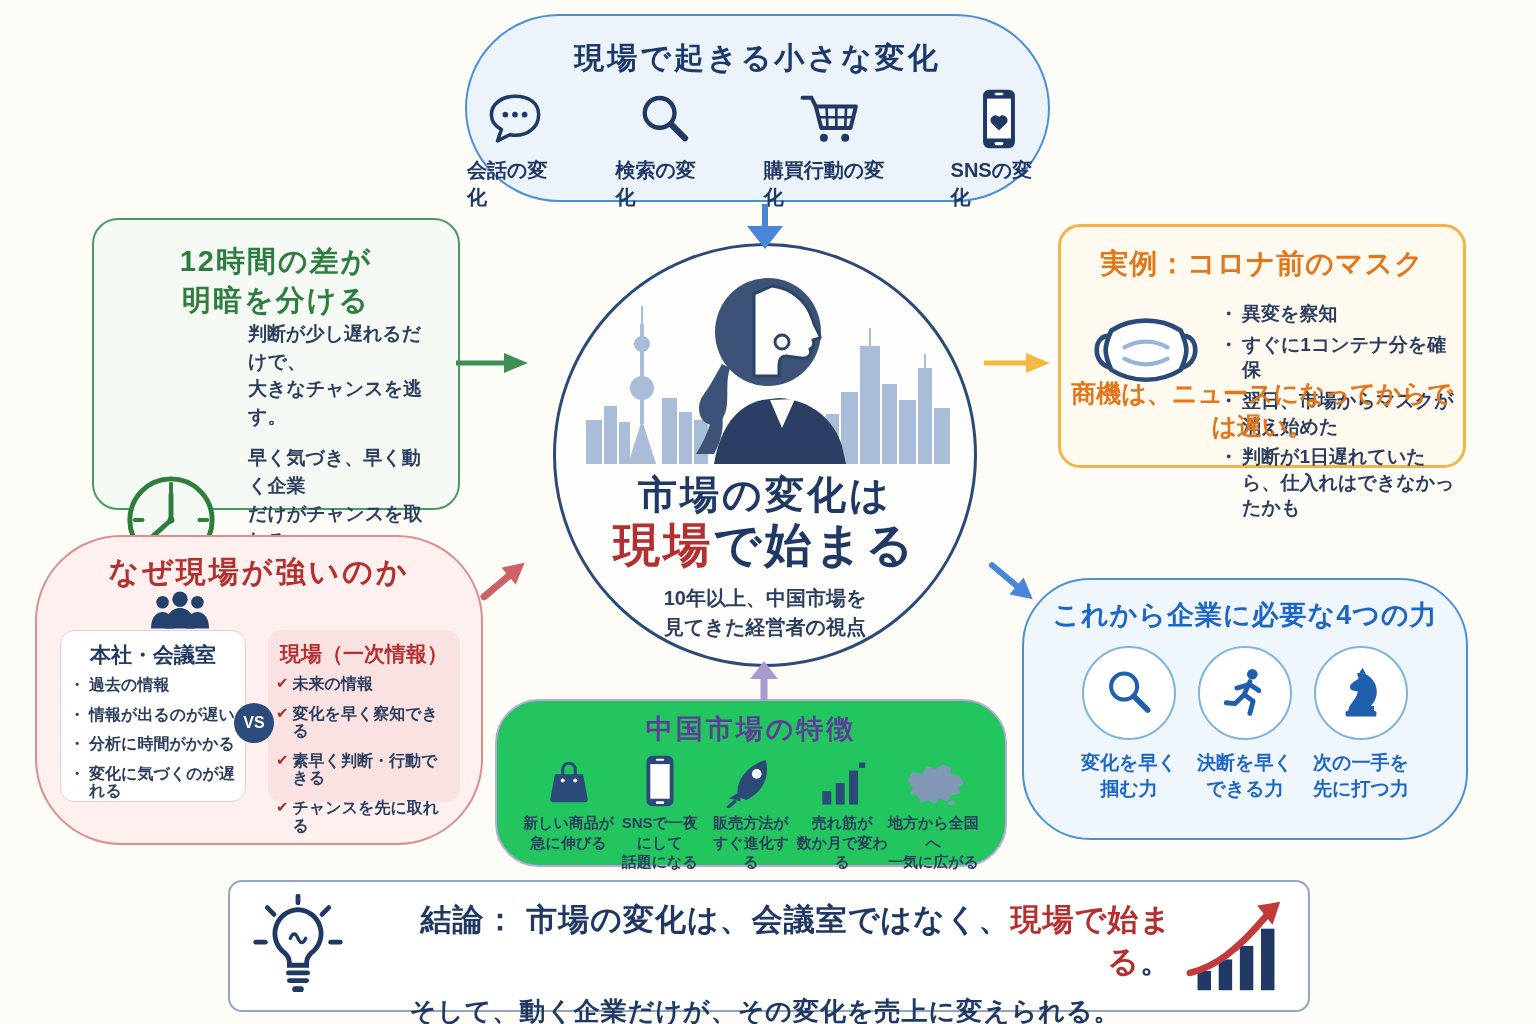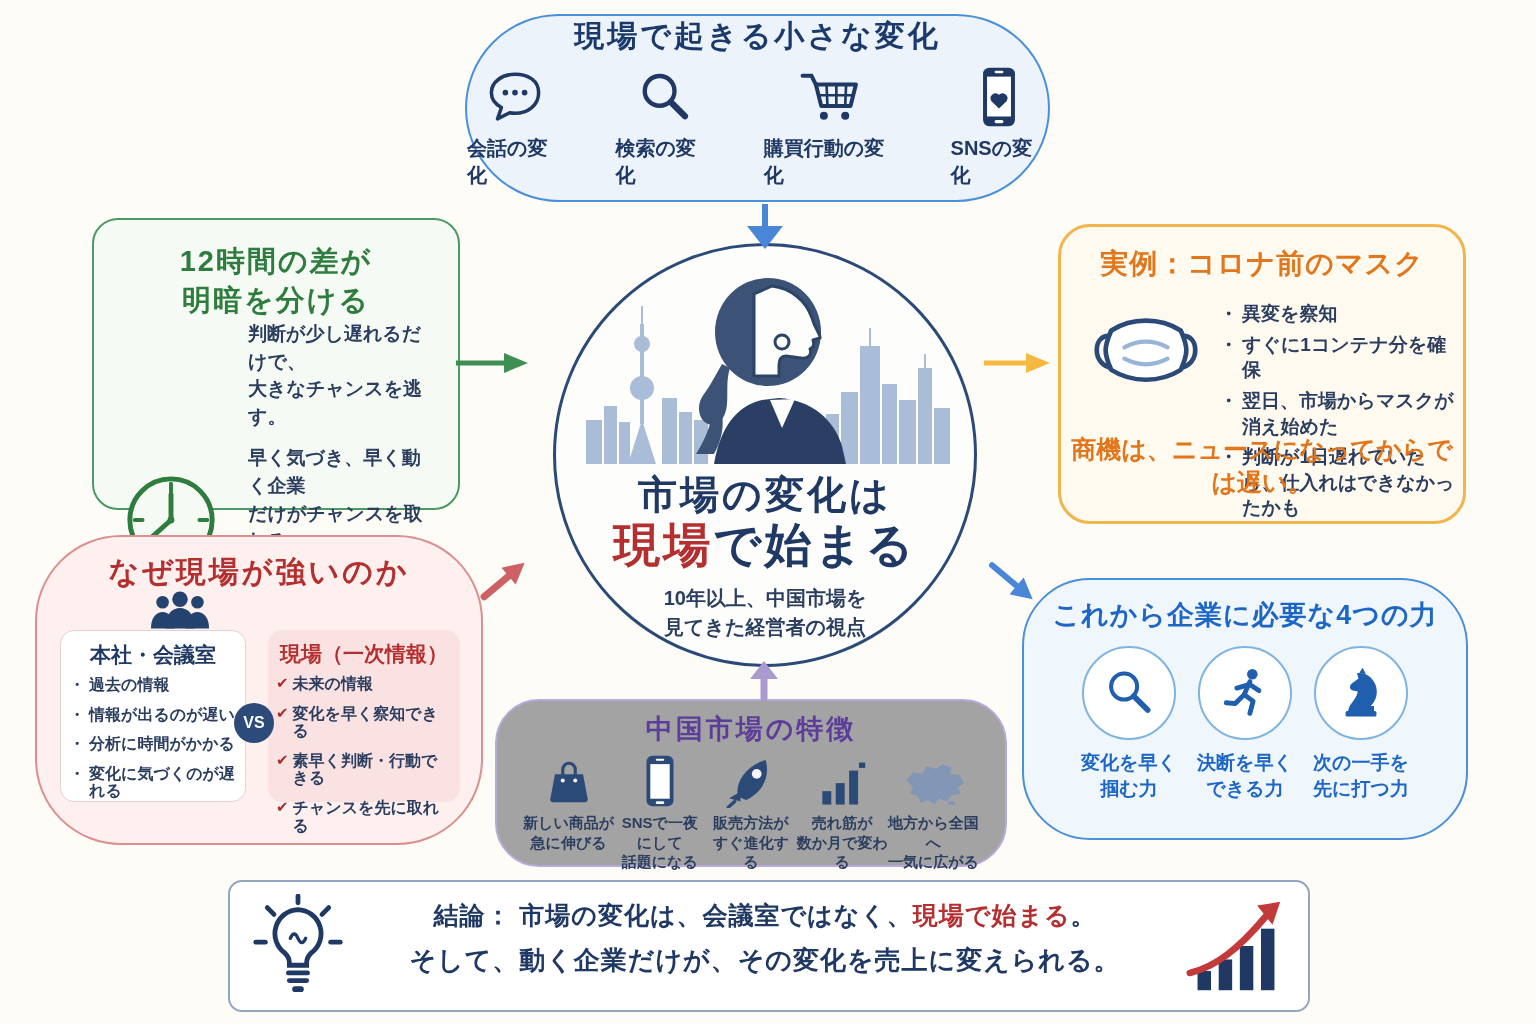--- a/index.html
+++ b/index.html
@@ -8,21 +8,21 @@
     background:#fdfcf6;
     font-family:"Liberation Sans","DejaVu Sans",sans-serif;
     color:#1f3864;
   }
   .box{position:absolute;box-sizing:border-box;}
   .arr{position:absolute;}
 
   
   .top-box{left:465px;top:14px;width:585px;height:188px;background:#ecf3fb;
     border:2.5px solid #4a90d9;border-radius:94px;}
-  .tb-title{text-align:center;font-size:30px;font-weight:bold;color:#1b3a6b;letter-spacing:3px;}
+  .tb-title{margin-top:22px;text-align:center;font-size:30px;font-weight:bold;color:#1b3a6b;letter-spacing:3px;}
   .tb-items{display:flex;justify-content:center;align-items:flex-end;gap:52px;margin-top:8px;}
   .tb-item{display:flex;flex-direction:column;align-items:center;}
   .tb-ic{height:64px;display:flex;align-items:center;justify-content:center;}
   .tb-label{margin-top:6px;font-size:20px;font-weight:bold;color:#1f3864;}
 
   
   .green-box{left:92px;top:218px;width:368px;height:292px;background:#f6faf4;
     border:2.5px solid #4c9a63;border-radius:26px;}
   .gb-title{margin-top:22px;text-align:center;font-size:29px;font-weight:bold;color:#2e7d3e;line-height:1.35;letter-spacing:2px;}
   .gb-row{display:flex;padding:0 24px 0 28px;gap:28px;align-items:flex-end;}
@@ -50,55 +50,55 @@
   
   .center-circle{left:553px;top:243px;width:424px;height:424px;border-radius:50%;
     background:#fdfdfc;border:3px solid #2c4a77;}
   .cc-scene{position:absolute;left:30px;top:22px;}
   .cc-t1{position:absolute;top:222px;width:100%;text-align:center;font-size:39px;font-weight:bold;color:#1f3864;letter-spacing:3px;}
   .cc-t2{position:absolute;top:268px;width:100%;text-align:center;font-size:47px;font-weight:bold;color:#1f3864;letter-spacing:3px;}
   .cc-red{color:#b42f2f;}
   .cc-sub{position:absolute;top:338px;width:100%;text-align:center;font-size:20px;font-weight:bold;color:#2c3e5f;line-height:1.45;}
 
   
-  .orange-box{left:1058px;top:224px;width:408px;height:300px;background:#fffaf0;
-    border:3px solid #f2b44c;border-radius:32px;}
+  .orange-box{left:1058px;top:224px;width:408px;height:244px;background:#fffaf0;
+    border:3px solid #f2b44c;border-radius:22px;}
   .ob-title{margin-top:18px;text-align:center;font-size:28px;font-weight:bold;color:#e2761b;letter-spacing:1px;}
   .ob-mask{position:absolute;left:24px;top:80px;}
   .ob-bullets{position:absolute;left:158px;top:74px;width:236px;}
   .ob-item{display:flex;gap:4px;font-size:19px;font-weight:bold;color:#2c3e5f;line-height:1.35;margin-bottom:5px;}
   .ob-bullet{flex:0 0 auto;}
   .ob-footer{position:absolute;bottom:22px;width:100%;text-align:center;font-size:25px;font-weight:bold;color:#e2761b;}
 
   
   .blue-box{left:1022px;top:578px;width:446px;height:262px;background:#eff6fc;
     border:2.5px solid #4a90d9;border-radius:68px;}
   .bb-title{margin-top:17px;text-align:center;font-size:27px;font-weight:bold;color:#1e66c5;letter-spacing:1px;}
   .bb-items{display:flex;justify-content:center;gap:20px;margin-top:13px;}
   .bb-item{display:flex;flex-direction:column;align-items:center;width:96px;}
   .bb-circle{width:90px;height:90px;border-radius:50%;background:#ffffff;border:2.5px solid #7fb3e0;
     display:flex;align-items:center;justify-content:center;}
   .bb-label{margin-top:10px;text-align:center;font-size:19px;font-weight:bold;color:#1e66c5;line-height:1.35;}
 
   
-  .purple-box{left:495px;top:699px;width:512px;height:168px;background:#a3a3a3;
+  .purple-box{left:495px;top:699px;width:512px;height:168px;background:#22c55e;
     border:2px solid #b7aadb;border-radius:44px;}
   .pb-title{margin-top:10px;text-align:center;font-size:27px;font-weight:bold;color:#5c3d99;letter-spacing:3px;}
   .pb-items{display:flex;justify-content:space-between;padding:0 26px;margin-top:5px;}
   .pb-item{display:flex;flex-direction:column;align-items:center;width:98px;}
   .pb-ic{height:56px;display:flex;align-items:flex-end;justify-content:center;}
   .pb-label{margin-top:5px;text-align:center;font-size:15px;font-weight:bold;color:#2c3e5f;line-height:1.3;}
 
   
   .concl-box{left:228px;top:880px;width:1082px;height:132px;background:#ffffff;
     border:2px solid #93a5bf;border-radius:14px;}
   .cb-bulb{position:absolute;left:20px;top:12px;}
   .cb-chart{position:absolute;right:22px;top:12px;}
   .cb-text{position:absolute;left:128px;right:136px;top:17px;text-align:center;}
-  .cb-l1{font-size:25px;font-weight:bold;color:#1f3864;letter-spacing:1px;}
+  .cb-l1{font-size:31px;font-weight:bold;color:#1f3864;letter-spacing:1px;text-align:right;}
   .cb-l2{font-size:26px;font-weight:bold;color:#1f3864;margin-top:11px;letter-spacing:1px;}
   .cb-red{color:#b42f2f;}
 </style>
 </head>
 <body>
 
 <div class="box top-box">
   <div class="tb-title">現場で起きる小さな変化</div>
   <div class="tb-items">
     <div class="tb-item">

